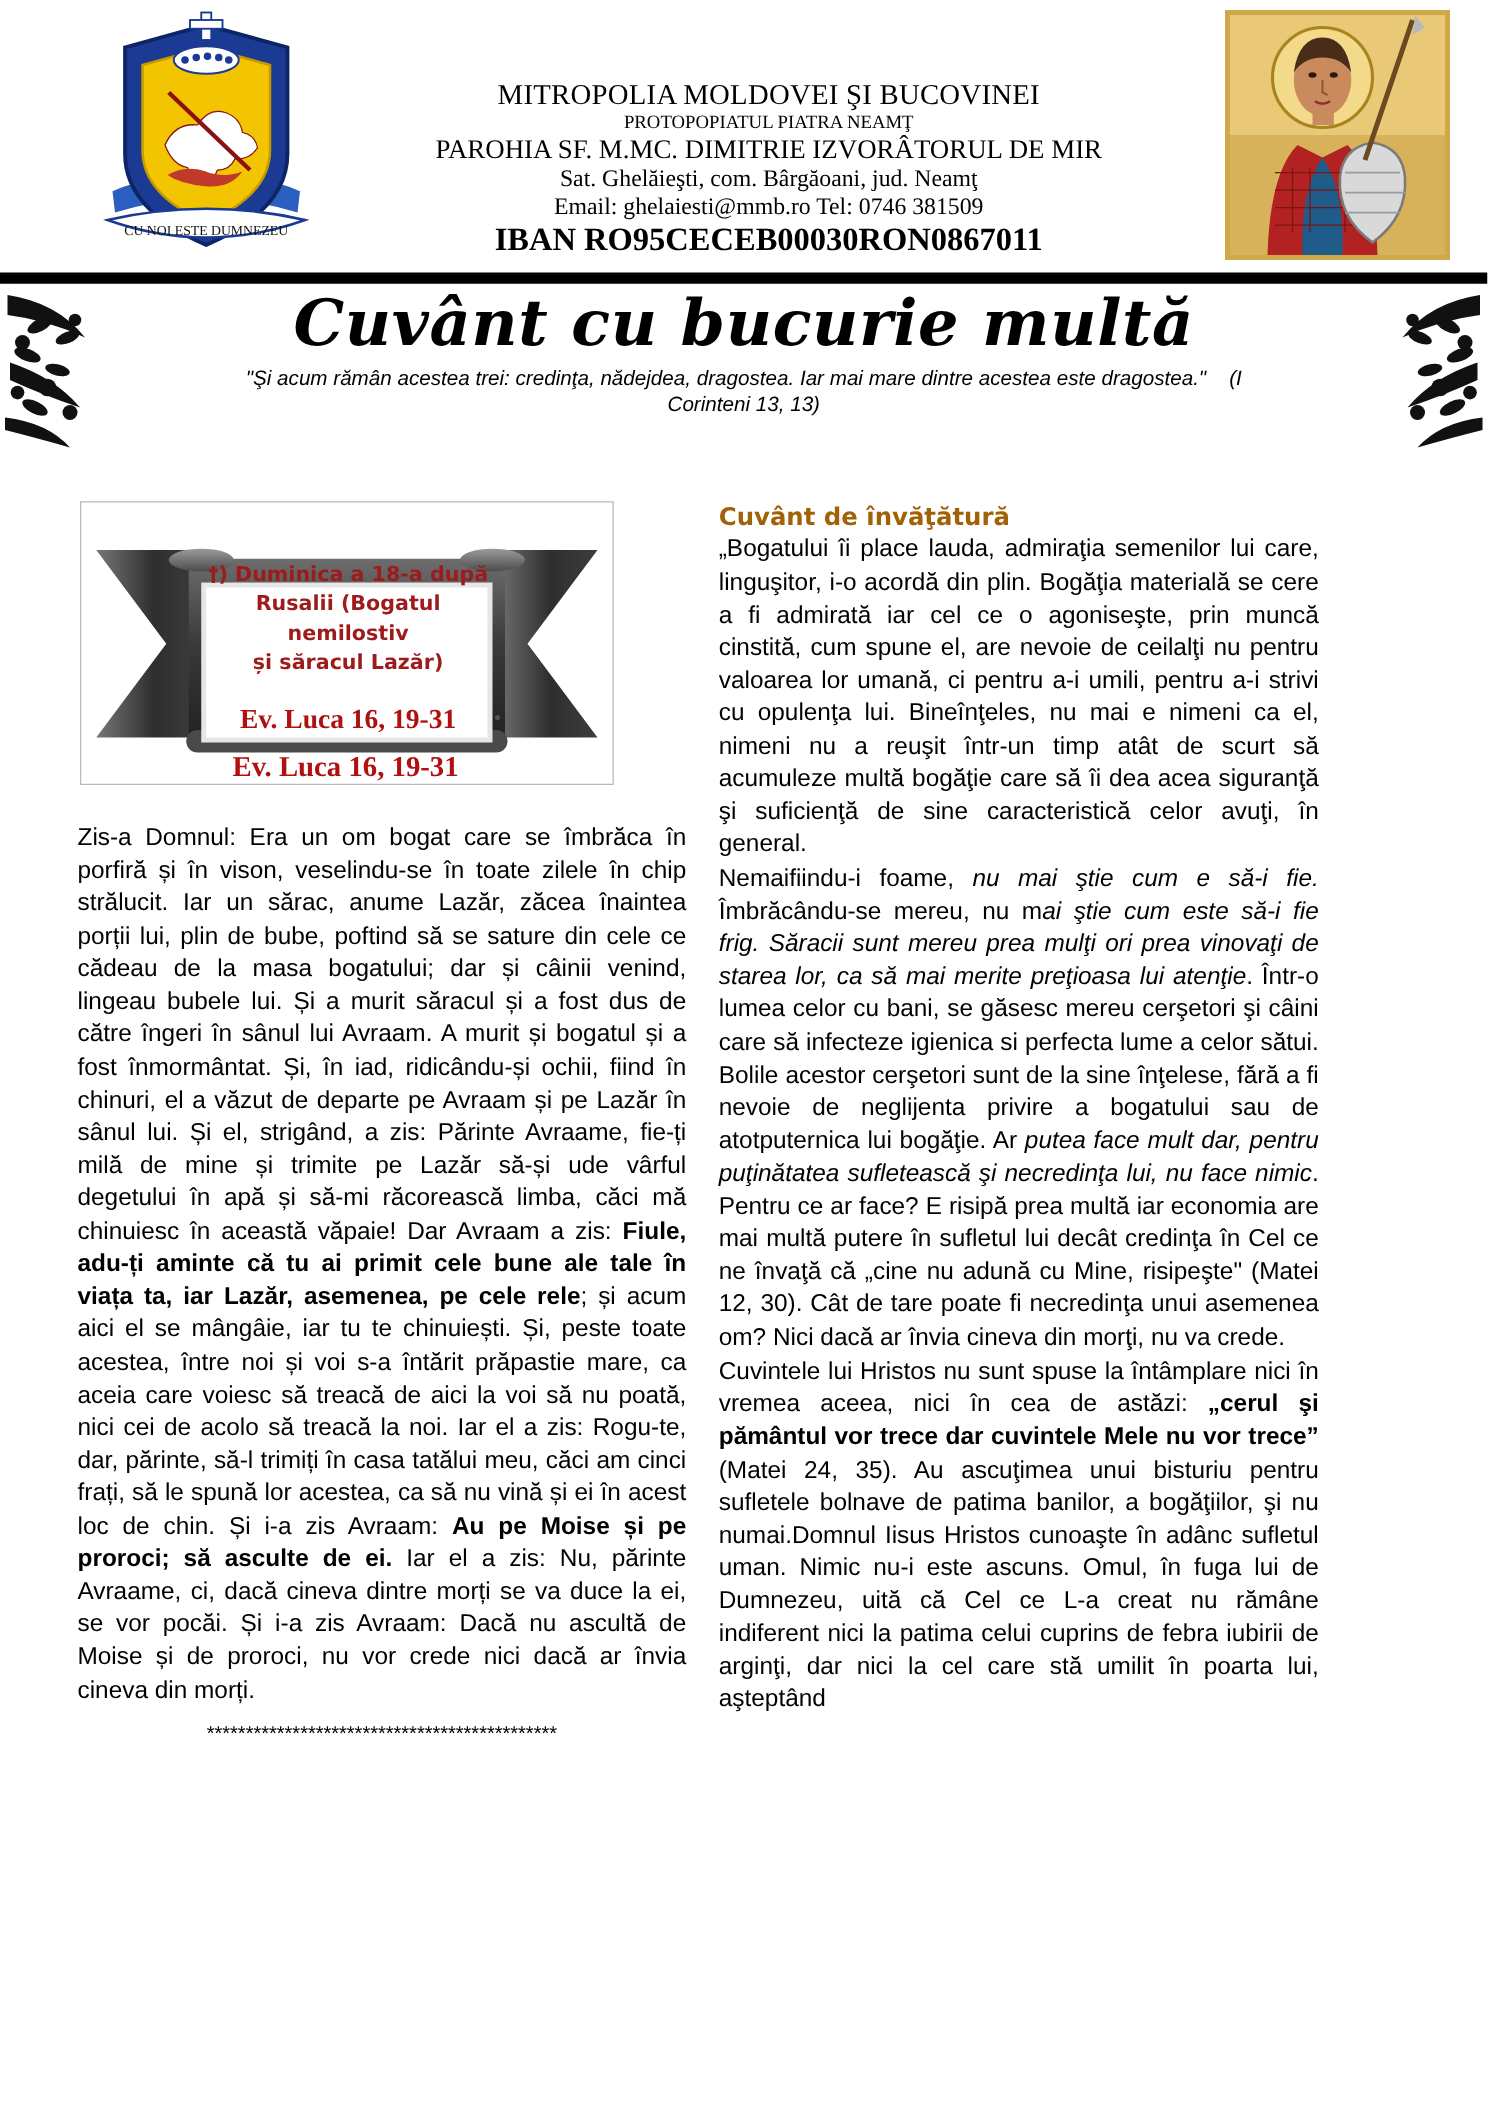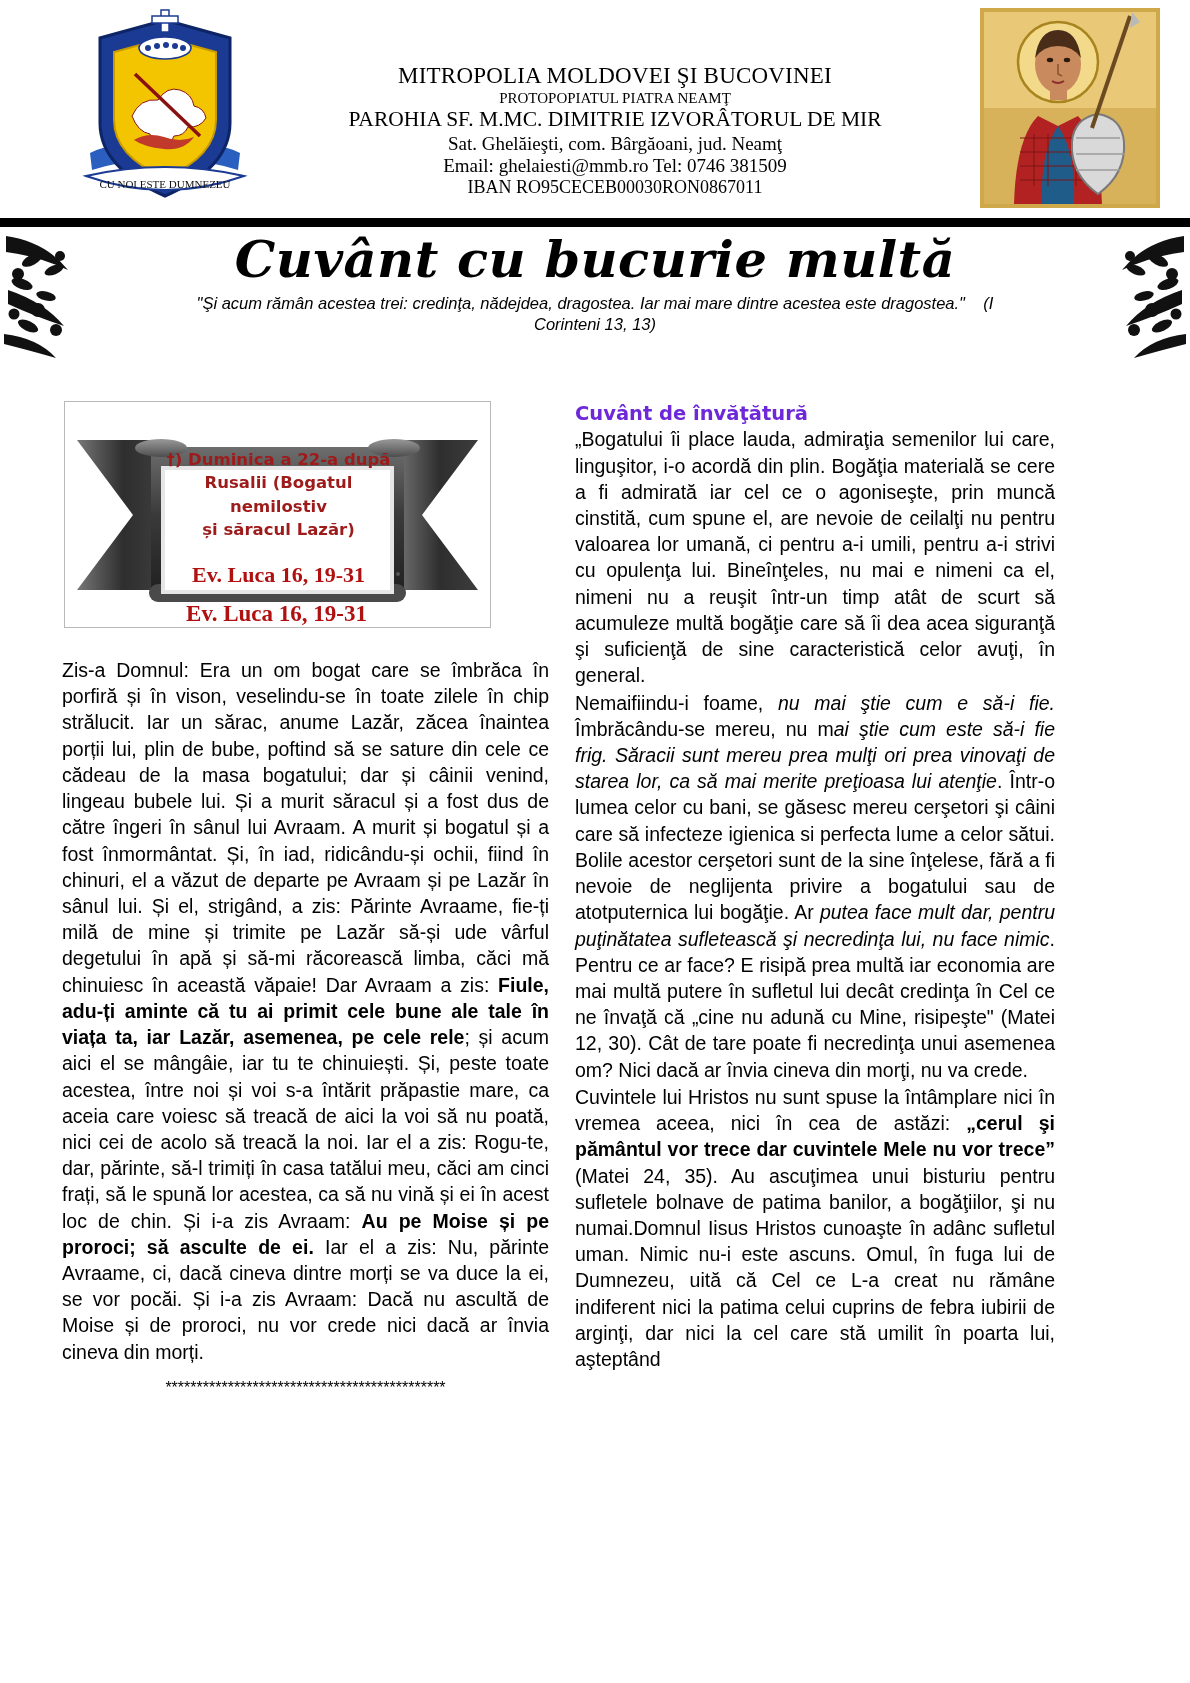--- a/index.html
+++ b/index.html
@@ -29,21 +29,21 @@
     text-align:center;
     padding-top:55px;
     line-height:1.17;
   }
   .mh-l1{font-size:23px;letter-spacing:.2px;}
   .mh-l2{font-size:15px;}
   .mh-l3{font-size:21.5px;}
   .mh-l4{font-size:19px;}
   .mh-l5{font-size:19px;}
   .mh-l6{font-size:19px;}
-  .mh-l7{font-size:18px;}
+  .mh-l7{font-size:26px;font-weight:bold;}
   .icon-saint{flex:0 0 180px;width:180px;height:200px;margin-right:10px;position:relative;}
 
   
   .thick-rule{
     position:absolute;left:0;top:218px;width:1190px;height:9px;background:#000;
   }
 
   
   .titleblock{
     position:relative;
@@ -153,21 +153,21 @@
     text-align:center;
     letter-spacing:0px;
     margin-top:14px;
   }
 
   
   .sermon-head{
     font-family:"DejaVu Sans", sans-serif;
     font-weight:bold;
     font-size:19.5px;
-    color:#6d28d9;
+    color:#a16207;
     margin:14px 0 0 0;
     line-height:1.2;
   }
   .sermon{
     font-family:"Liberation Sans", sans-serif;
     font-size:19.5px;
     line-height:1.345;
     text-align:justify;
     margin-top:1px;
   }
@@ -346,21 +346,21 @@
           <ellipse cx="329" cy="46" rx="26" ry="9" fill="url(#g3)"></ellipse>
 
           <rect x="84" y="182" width="257" height="18" rx="9" fill="#4a4a4a"></rect>
 
           <rect x="96" y="64" width="233" height="128" fill="#e6e6e6"></rect>
           <rect x="100" y="68" width="225" height="120" fill="#ffffff"></rect>
           <circle cx="333" cy="172" r="2" fill="#555"></circle>
         </svg>
 
         <div class="screen-text">
-          <div>†)  Duminica a 22-a după</div>
+          <div>†)  Duminica a 18-a după</div>
           <div>Rusalii (Bogatul nemilostiv</div>
           <div>și săracul Lazăr)</div>
         </div>
         <div class="screen-subtext">Ev. Luca 16, 19-31</div>
       </div>
 
       <div class="evref">Ev. Luca 16, 19-31</div>
 
       <div class="gospel">
         <span>Zis-a Domnul: Era un om bogat care se îmbrăca în porfiră și în vison, veselindu-se în toate zilele în chip strălucit. Iar un sărac, anume Lazăr, zăcea înaintea porții lui, plin de bube, poftind să se sature din cele ce cădeau de la masa bogatului; dar și câinii venind, lingeau bubele lui. Și a murit săracul și a fost dus de către îngeri în sânul lui Avraam. A murit și bogatul și a fost înmormântat. Și, în iad, ridicându-și ochii, fiind în chinuri, el a văzut de departe pe Avraam și pe Lazăr în sânul lui. Și el, strigând, a zis: Părinte Avraame, fie-ți milă de mine și trimite pe Lazăr să-și ude vârful degetului în apă și să-mi răcorească limba, căci mă chinuiesc în această văpaie! Dar Avraam a zis: </span><b>Fiule, adu-ți aminte că tu ai primit cele bune ale tale în viața ta, iar Lazăr, asemenea, pe cele rele</b><span>; și acum aici el se mângâie, iar tu te chinuiești. Și, peste toate acestea, între noi și voi s-a întărit prăpastie mare, ca aceia care voiesc să treacă de aici la voi să nu poată, nici cei de acolo să treacă la noi. Iar el a zis: Rogu-te, dar, părinte, să-l trimiți în casa tatălui meu, căci am cinci frați, să le spună lor acestea, ca să nu vină și ei în acest loc de chin. Și i-a zis Avraam: </span><b>Au pe Moise și pe proroci; să asculte de ei.</b><span> Iar el a zis: Nu, părinte Avraame, ci, dacă cineva dintre morți se va duce la ei, se vor pocăi. Și i-a zis Avraam: Dacă nu ascultă de Moise și de proroci, nu vor crede nici dacă ar învia cineva din morți.</span>

